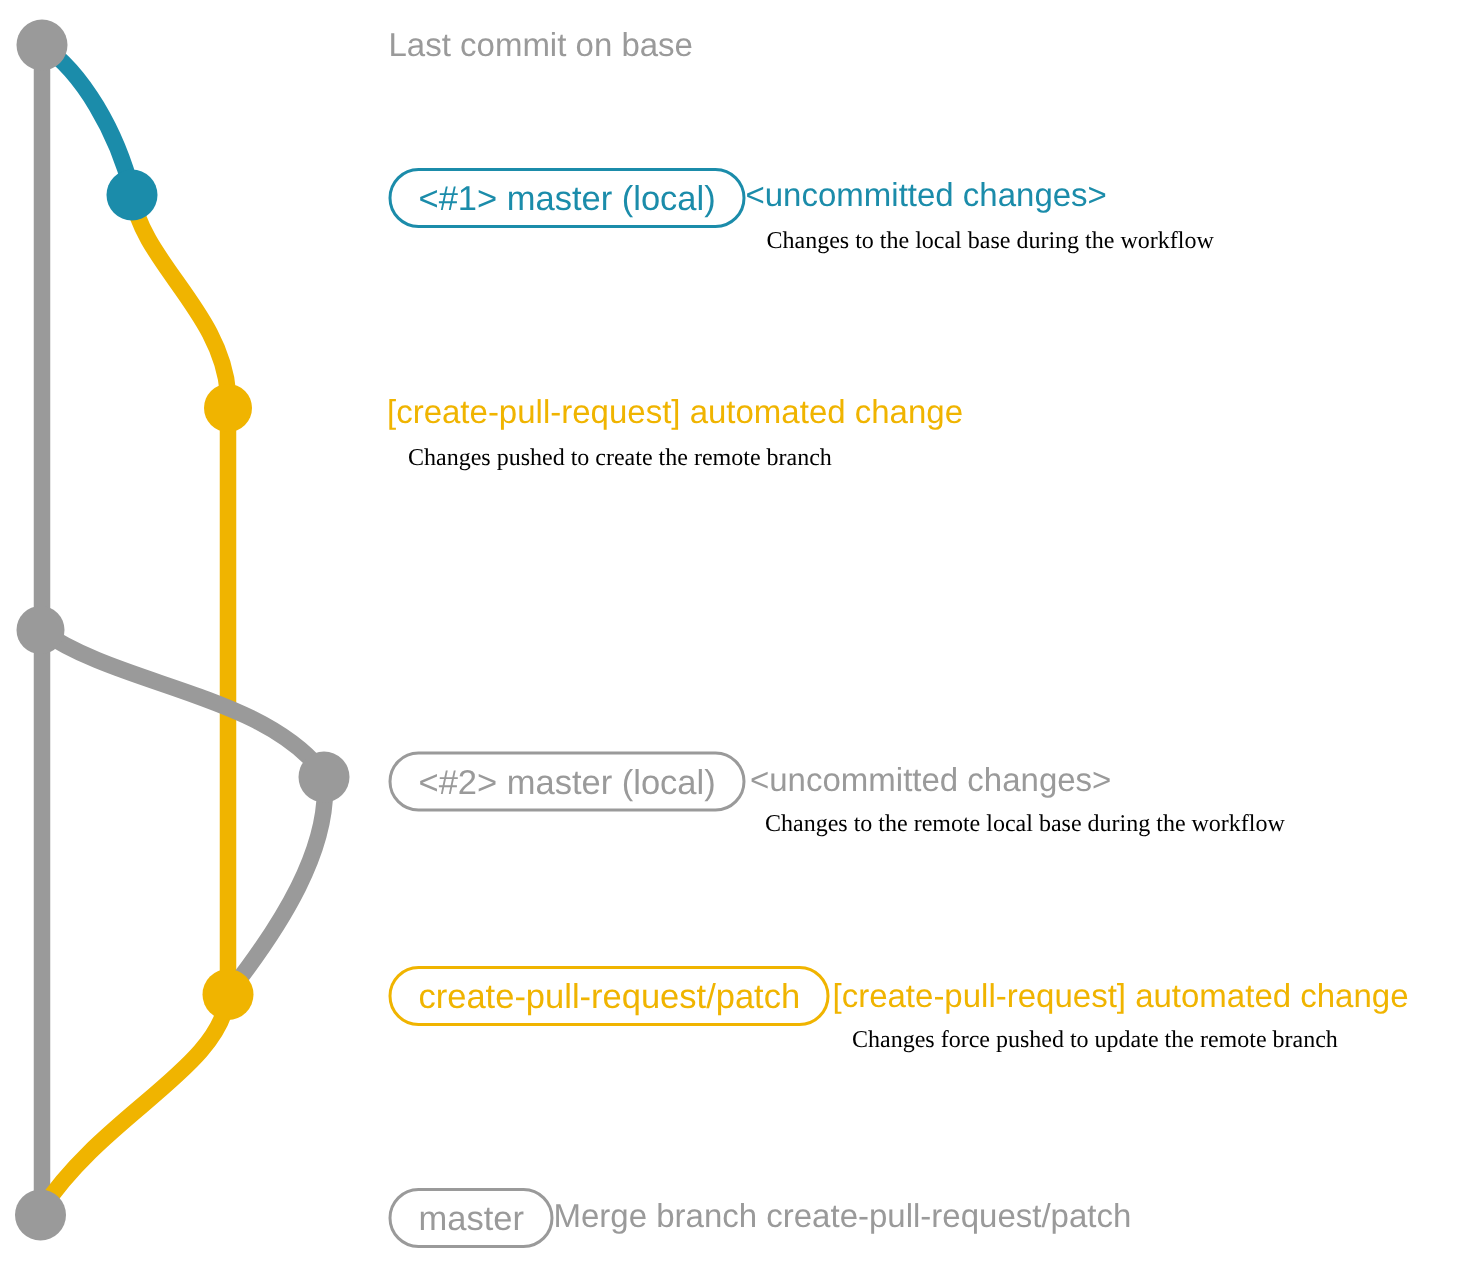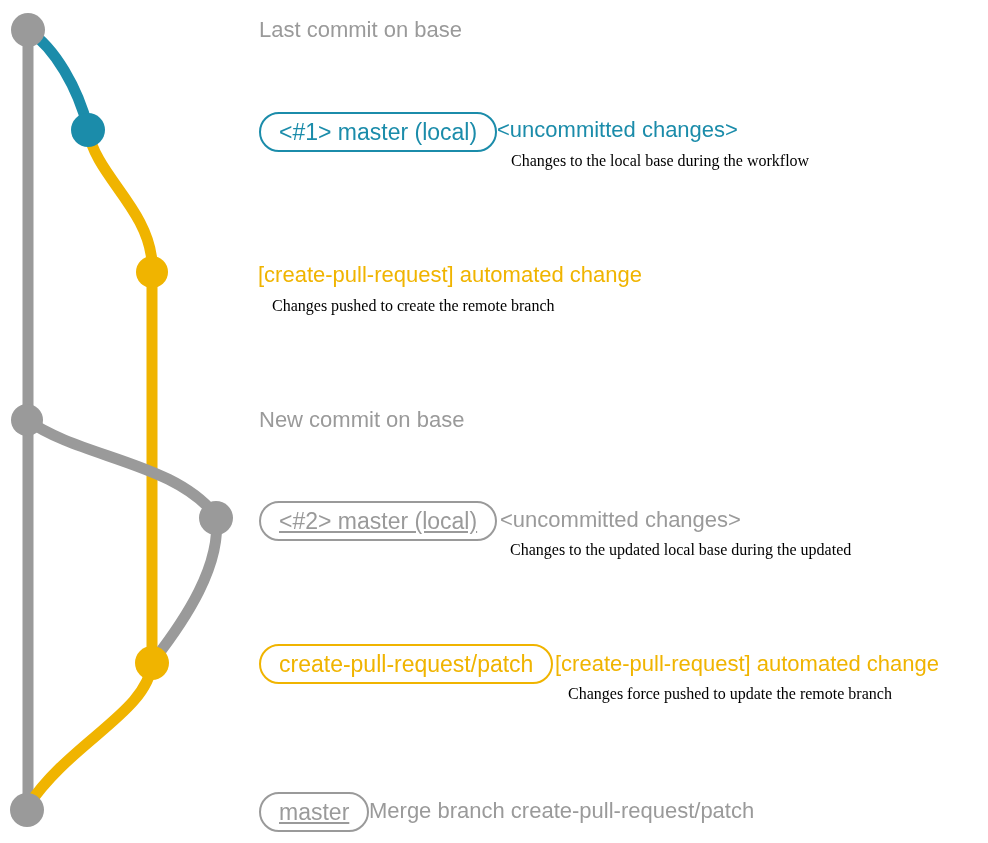--- a/index.html
+++ b/index.html
@@ -17,21 +17,21 @@
   .dot.blue{fill:var(--blue);}
   .dot.yellow{fill:var(--yellow);}
   .plain-gray{
     position:absolute;font-size:22px;color:var(--gray);white-space:nowrap;line-height:26px;
   }
   .badge{
     position:absolute;font-size:23px;line-height:24px;padding:6px 18px;
     border:2px solid;border-radius:21px;white-space:nowrap;background:#fff;
   }
   .badge.blue{color:var(--blue);border-color:var(--blue);}
-  .badge.gray{color:var(--gray);border-color:var(--gray);text-decoration:underline;}
+  .badge.gray{color:var(--gray);border-color:var(--gray);}
   .badge.yellow{color:var(--yellow);border-color:var(--yellow);}
   .heading{
     position:absolute;font-size:22px;font-weight:normal;white-space:nowrap;line-height:26px;
   }
   .heading.blue{color:var(--blue);}
   .heading.gray{color:var(--gray);}
   .heading.yellow{color:var(--yellow);}
   .desc{
     position:absolute;font-family:"Liberation Serif",serif;font-size:16px;
     color:var(--desc);white-space:nowrap;line-height:24px;
@@ -63,25 +63,24 @@
 
   <div class="plain-gray" style="left:259px;top:17px;">Last commit on base</div>
 
   <div class="badge blue" style="left:259px;top:112px;">&lt;#1&gt; master (local)</div>
   <div class="heading blue" style="left:497px;top:117px;">&lt;uncommitted changes&gt;</div>
   <div class="desc" style="left:511px;top:149px;">Changes to the local base during the workflow</div>
 
   <div class="heading yellow" style="left:258px;top:262px;">[create-pull-request] automated change</div>
   <div class="desc" style="left:272px;top:294px;">Changes pushed to create the remote branch</div>
 
-  <div class="plain-gray" style="left:259px;top:407px;">New commit on base</div>
 
   <div class="badge gray" style="left:259px;top:501px;">&lt;#2&gt; master (local)</div>
   <div class="heading gray" style="left:500px;top:507px;">&lt;uncommitted changes&gt;</div>
-  <div class="desc" style="left:510px;top:538px;">Changes to the updated local base during the updated</div>
+  <div class="desc" style="left:510px;top:538px;">Changes to the remote local base during the workflow</div>
 
   <div class="badge yellow" style="left:259px;top:644px;">create-pull-request/patch</div>
   <div class="heading yellow" style="left:555px;top:651px;">[create-pull-request] automated change</div>
   <div class="desc" style="left:568px;top:682px;">Changes force pushed to update the remote branch</div>
 
   <div class="badge gray" style="left:259px;top:792px;">master</div>
   <div class="plain-gray" style="left:369px;top:798px;text-align:right;">Merge branch create-pull-request/patch</div>
 
 </div>
 

